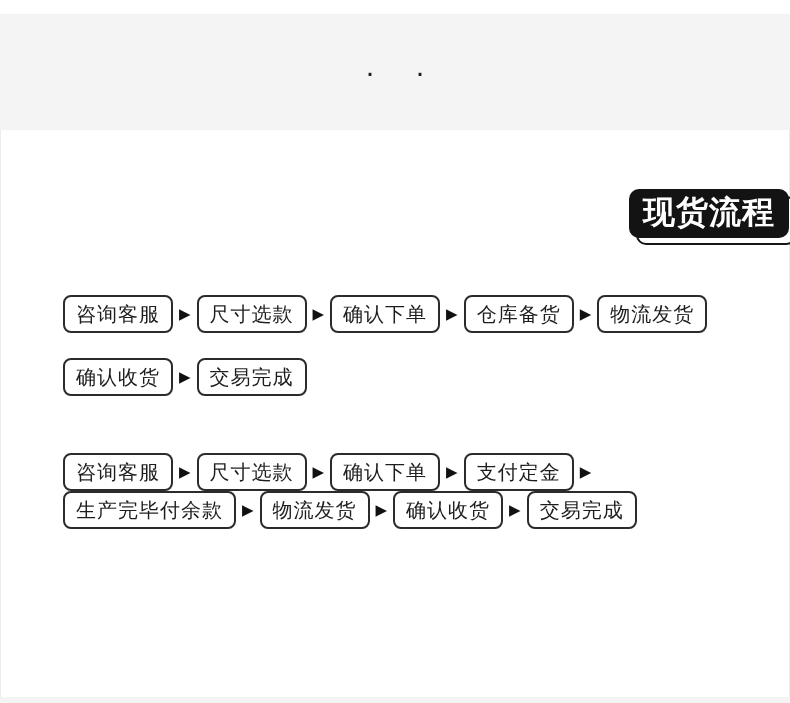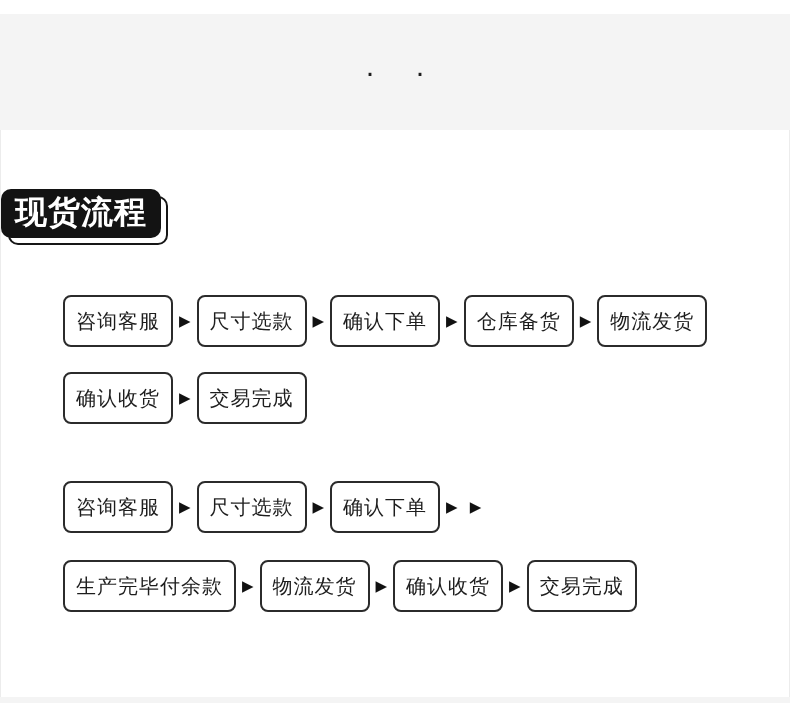--- a/index.html
+++ b/index.html
@@ -38,21 +38,21 @@
   .card {
     flex: 1 1 auto;
     background: #ffffff;
     border-left: 1px solid #ececec;
     border-right: 1px solid #ececec;
     position: relative;
     box-sizing: border-box;
   }
   .bottom-strip { height: 6px; background: #f4f4f4; flex: 0 0 auto; }
 
-  .badge-row { display: flex; justify-content: flex-start; }
+  .badge-row { display: flex; justify-content: flex-end; }
   .badge-row.first  { margin-top: 59px; }
   .badge-row.second { margin-top: 67px; }
   .badge-wrap { position: relative; }
   .badge-shadow {
     position: absolute;
     top: 7px;
     left: 7px;
     width: 100%;
     height: 100%;
     background: #ffffff;
@@ -74,27 +74,27 @@
   }
 
   .flow-row {
     display: flex;
     align-items: center;
     margin-left: 62px;
   }
   .flow-row.r1 { margin-top: 57px; }
   .flow-row.r2 { margin-top: 25px; }
   .flow-row.r3 { margin-top: 57px; }
-  .flow-row.r4 { margin-top: 27px; }
+  .flow-row.r4 { }
 
   .step {
     border: 2px solid #2b2b2b;
     border-radius: 8px;
     background: #ffffff;
-    height: 52px;
+    height: 38px;
     box-sizing: border-box;
     display: flex;
     align-items: center;
     padding: 0 11px;
     font-size: 20px;
     color: #1d1d1d;
     letter-spacing: 1px;
     white-space: nowrap;
     line-height: 1;
   }
@@ -145,20 +145,21 @@
     </div>
 
 
     <div class="flow-row r3">
       <div class="step">咨询客服</div>
       <span class="arrow">▶</span>
       <div class="step">尺寸选款</div>
       <span class="arrow">▶</span>
       <div class="step">确认下单</div>
       <span class="arrow">▶</span>
+      <div class="step">支付定金</div>
       <span class="arrow">▶</span>
     </div>
 
     <div class="flow-row r4">
       <div class="step">生产完毕付余款</div>
       <span class="arrow">▶</span>
       <div class="step">物流发货</div>
       <span class="arrow">▶</span>
       <div class="step">确认收货</div>
       <span class="arrow">▶</span>

